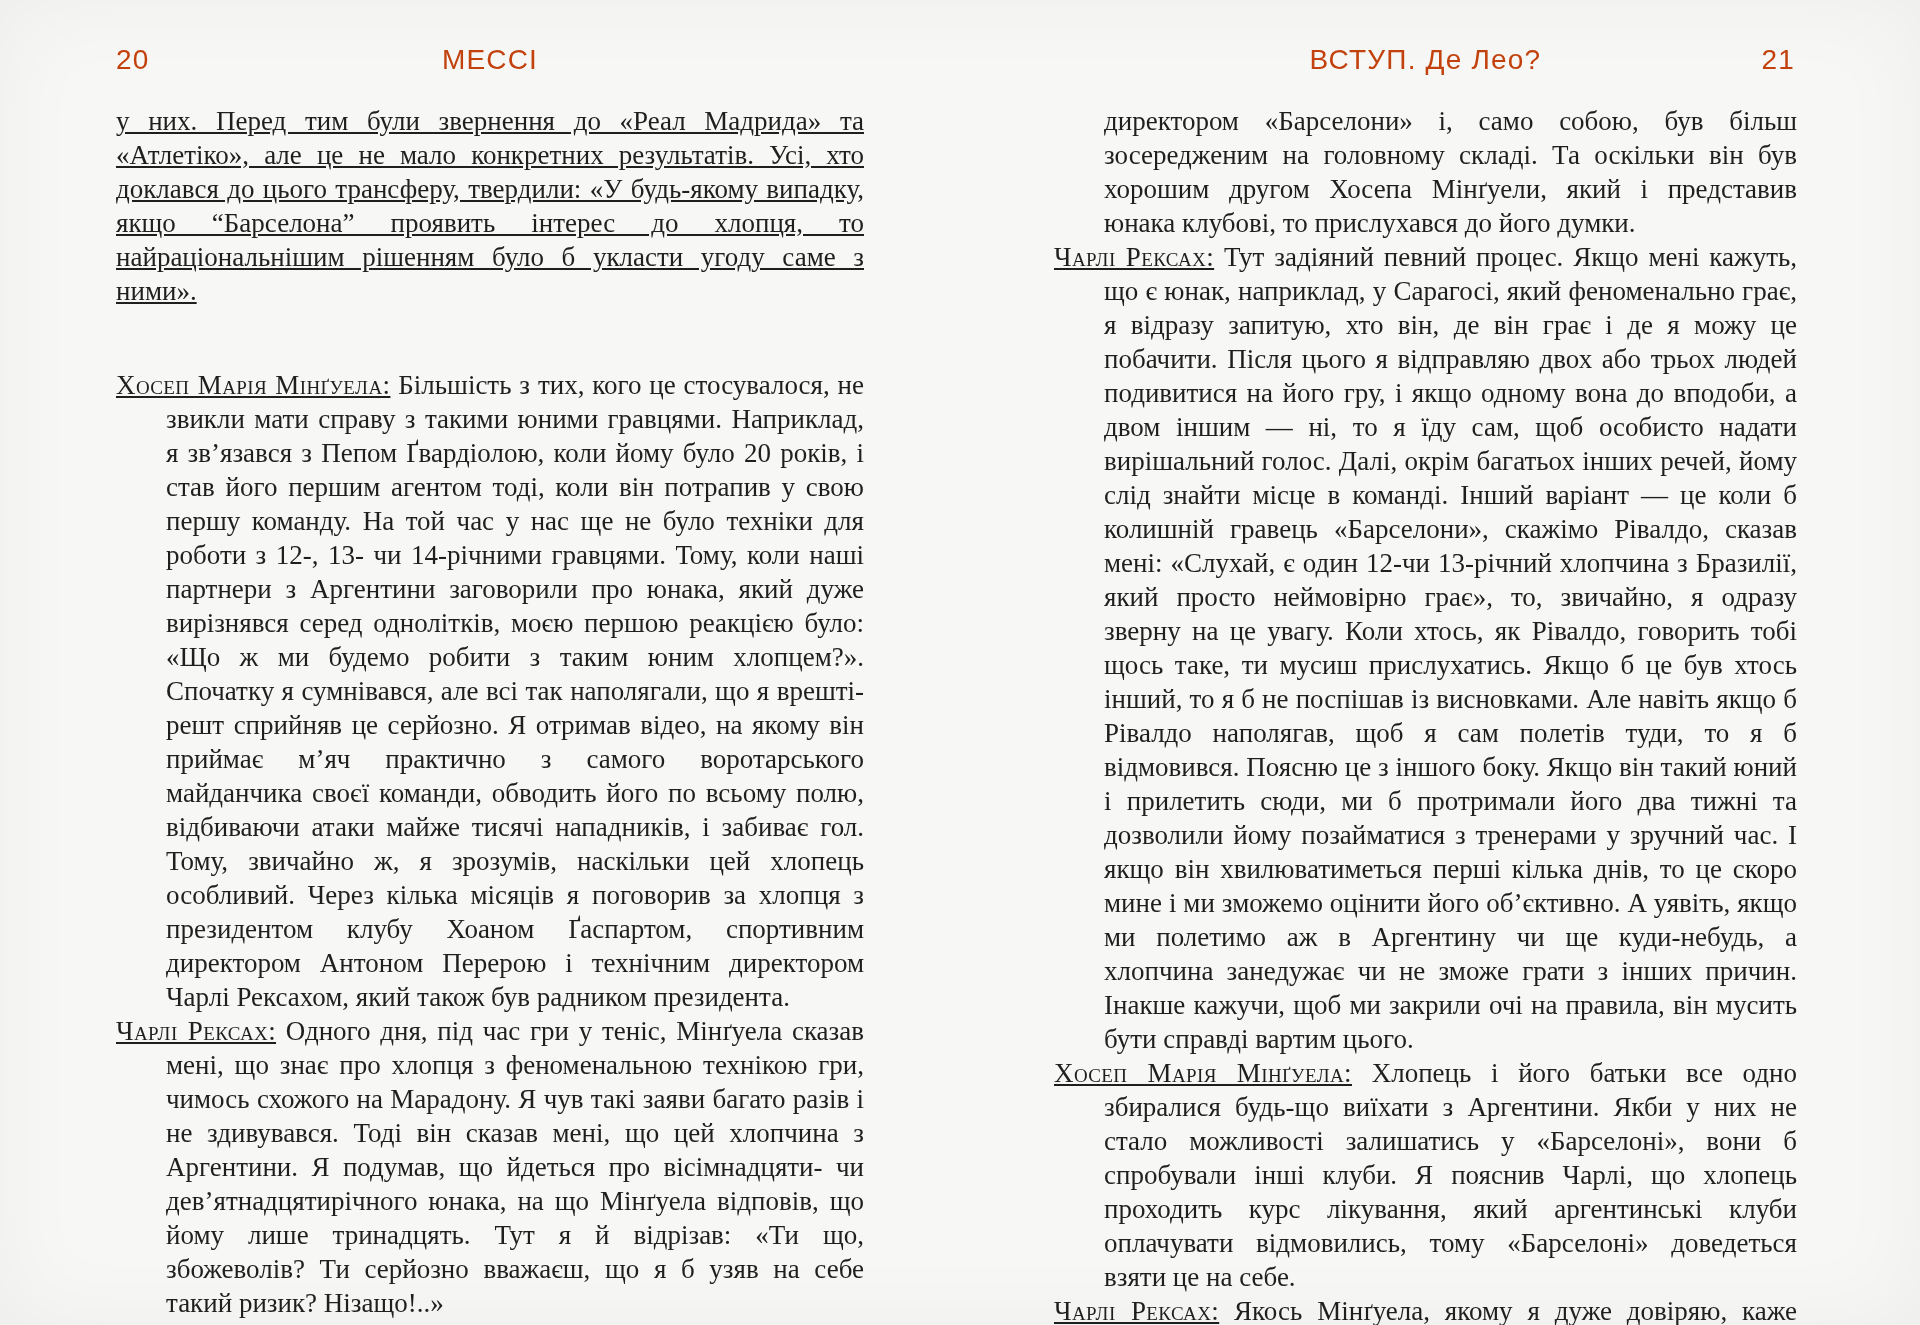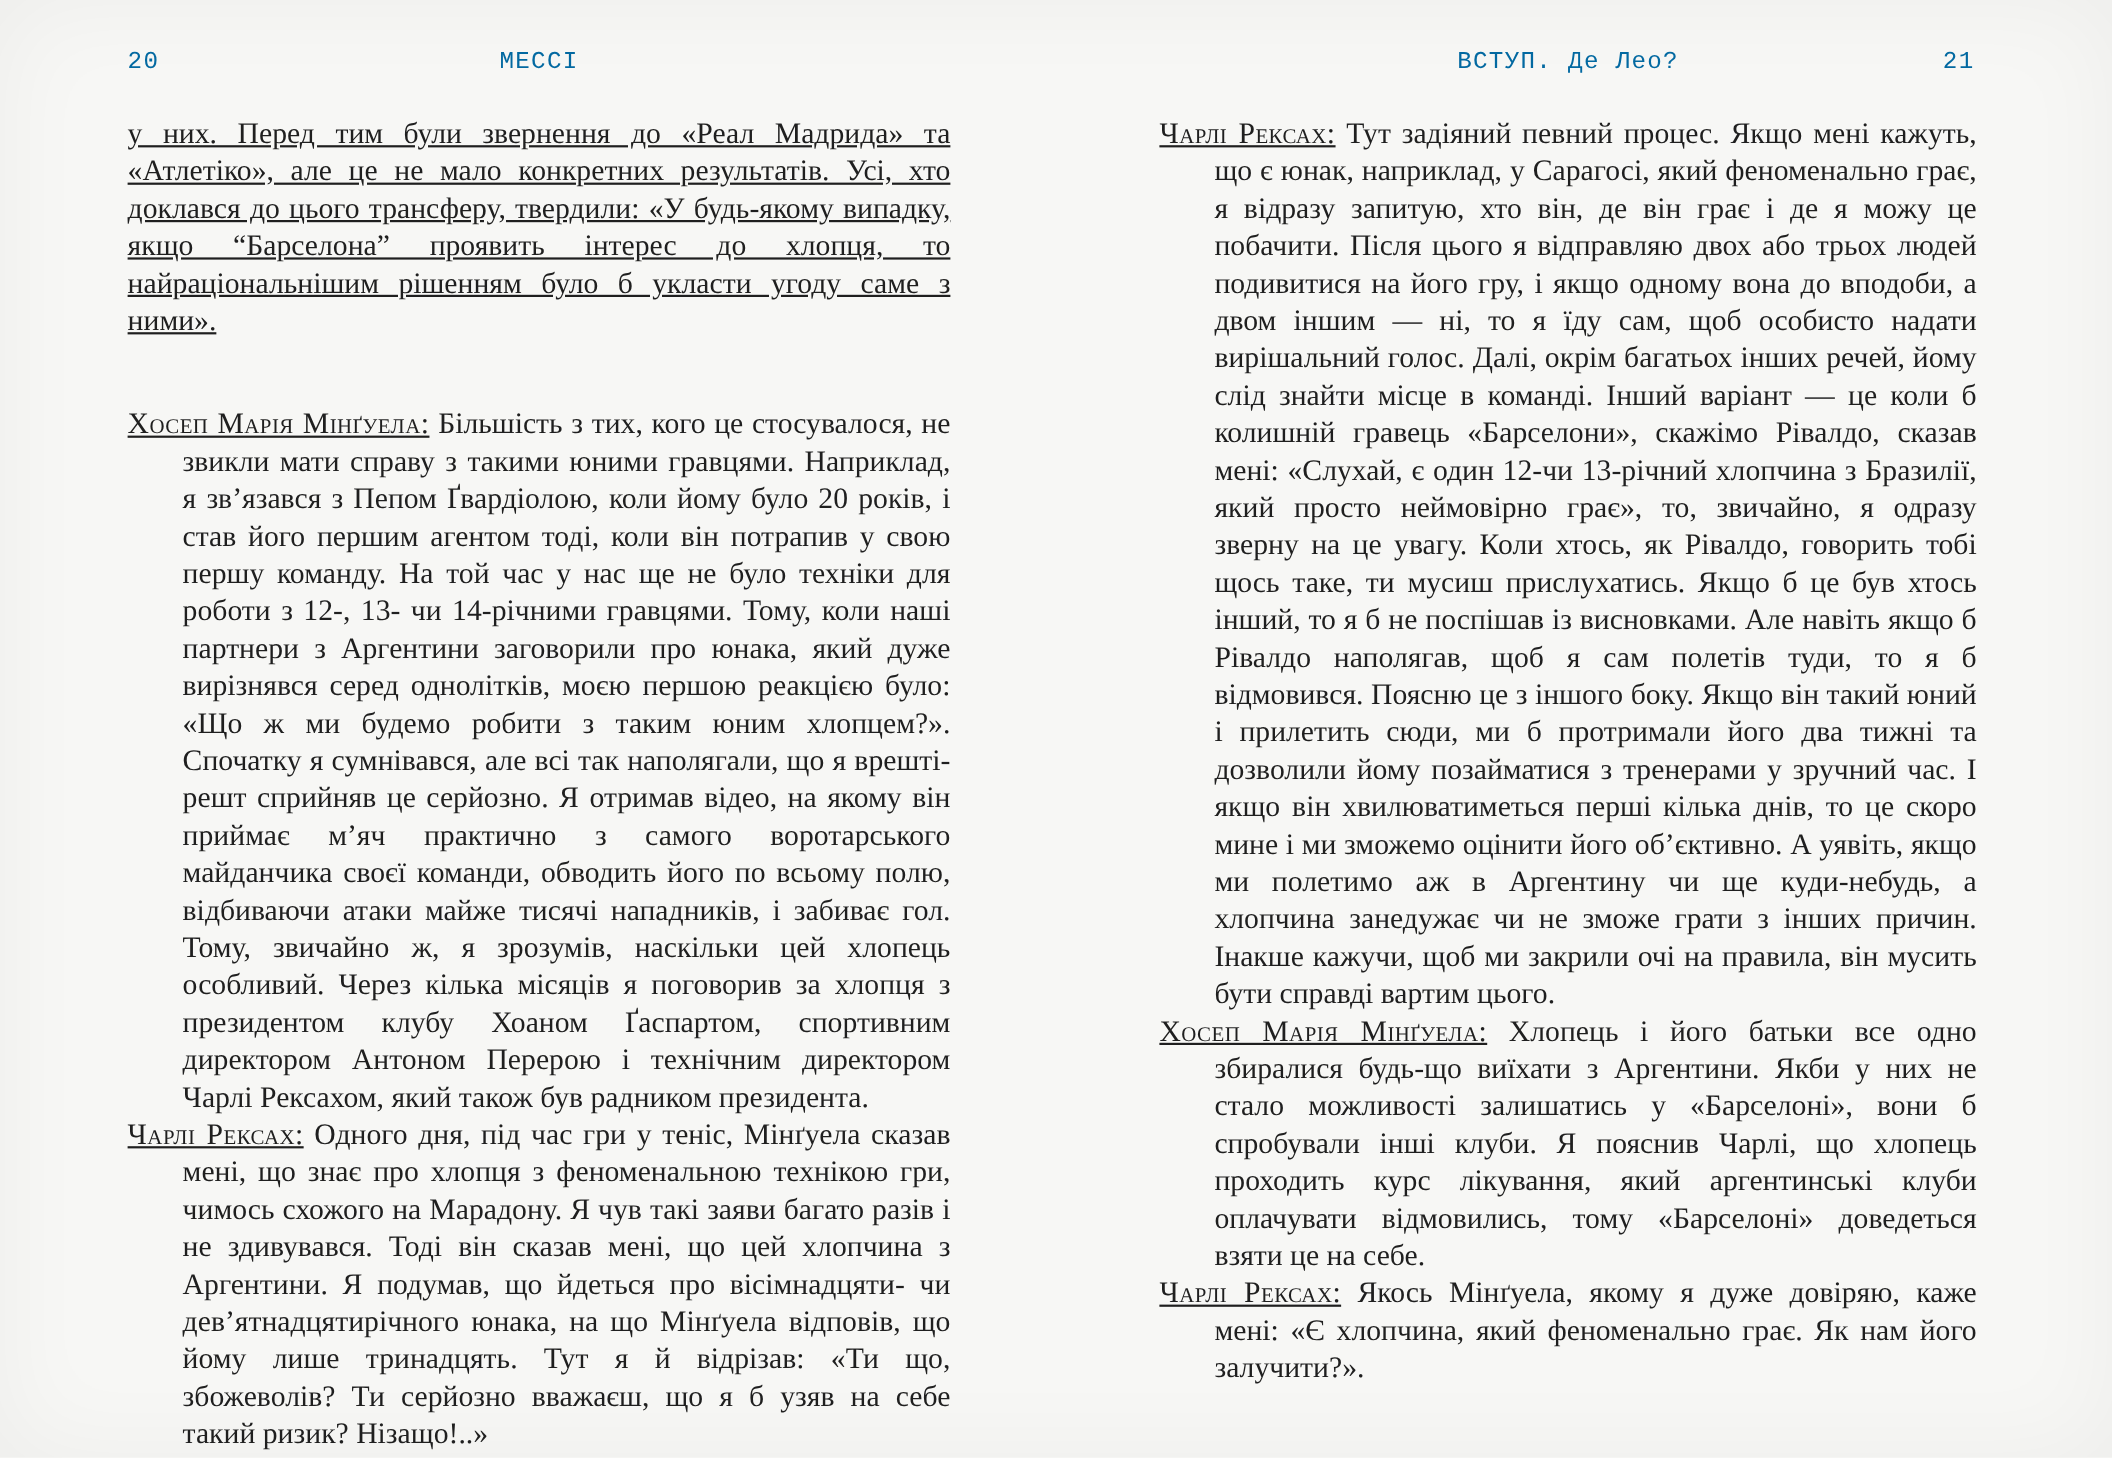--- a/index.html
+++ b/index.html
@@ -18,23 +18,23 @@
   .vignette {
     position: absolute;
     inset: 0;
     box-shadow: inset 0 0 90px rgba(0,0,0,0.045);
     pointer-events: none;
   }
   
   .head {
     position: absolute;
     top: 44px;
-    font-family: Liberation Mono, monospace;
-    font-size: 22px;
-    color: #0369a1;
+    font-family: Liberation Sans, sans-serif;
+    font-size: 28px;
+    color: #c2410c;
     letter-spacing: 1.2px;
     white-space: nowrap;
   }
   .folio-left  { left: 116px; }
   .head-left   { left: 116px; width: 748px; text-align: center; }
   .head-right  { left: 1054px; width: 743px; text-align: center; }
   .folio-right { left: 1052px; width: 743px; text-align: right; }
 
   
   .text-col {
@@ -78,19 +78,20 @@
   <p class="para gap-after"><span>у них. Перед тим були звернення до «Реал Мадрида» та «Атлетіко», але це не мало конкретних результатів. Усі, хто доклався до цього трансферу, твердили: «У будь-якому випадку, якщо “Барселона” проявить інтерес до хлопця, то найраціональнішим рішенням було б укласти угоду саме з ними».</span></p>
 
   <p class="para hang"><span class="speaker">Хосеп Марія Мінґуела:</span> <span>Більшість з тих, кого це стосувалося, не звикли мати справу з такими юними гравцями. Наприклад, я зв’язався з Пепом Ґвардіолою, коли йому було 20 років, і став його першим агентом тоді, коли він потрапив у свою першу команду. На той час у нас ще не було техніки для роботи з 12-, 13- чи 14-річними гравцями. Тому, коли наші партнери з Аргентини заговорили про юнака, який дуже вирізнявся серед однолітків, моєю першою реакцією було: «Що ж ми будемо робити з таким юним хлопцем?». Спочатку я сумнівався, але всі так наполягали, що я врешті-решт сприйняв це серйозно. Я отримав відео, на якому він приймає м’яч практично з самого воротарського майданчика своєї команди, обводить його по всьому полю, відбиваючи атаки майже тисячі нападників, і забиває гол. Тому, звичайно ж, я зрозумів, наскільки цей хлопець особливий. Через кілька місяців я поговорив за хлопця з президентом клубу Хоаном Ґаспартом, спортивним директором Антоном Перерою і технічним директором Чарлі Рексахом, який також був радником президента.</span></p>
 
   <p class="para hang"><span class="speaker">Чарлі Рексах:</span> <span>Одного дня, під час гри у теніс, Мінґуела сказав мені, що знає про хлопця з феноменальною технікою гри, чимось схожого на Марадону. Я чув такі заяви багато разів і не здивувався. Тоді він сказав мені, що цей хлопчина з Аргентини. Я подумав, що йдеться про вісімнадцяти- чи дев’ятнадцятирічного юнака, на що Мінґуела відповів, що йому лише тринадцять. Тут я й відрізав: «Ти що, збожеволів? Ти серйозно вважаєш, що я б узяв на себе такий ризик? Нізащо!..»</span></p>
 
   <p class="para hang"><span class="speaker">Хоакім Ріфе:</span> <span>На той час я був директором академії в Барселоні, тому, врешті-решт хлопця привели до мене. Чарлі Рексах був технічним</span></p>
 </div>
 
 <div class="text-col col-right">
+  <p class="para indent-all"><span>директором «Барселони» і, само собою, був більш зосередженим на головному складі. Та оскільки він був хорошим другом Хосепа Мінґуели, який і представив юнака клубові, то прислухався до його думки.</span></p>
 
   <p class="para hang"><span class="speaker">Чарлі Рексах:</span> <span>Тут задіяний певний процес. Якщо мені кажуть, що є юнак, наприклад, у Сарагосі, який феноменально грає, я відразу запитую, хто він, де він грає і де я можу це побачити. Після цього я відправляю двох або трьох людей подивитися на його гру, і якщо одному вона до вподоби, а двом іншим — ні, то я їду сам, щоб особисто надати вирішальний голос. Далі, окрім багатьох інших речей, йому слід знайти місце в команді. Інший варіант — це коли б колишній гравець «Барселони», скажімо Рівалдо, сказав мені: «Слухай, є один 12-чи 13-річний хлопчина з Бразилії, який просто неймовірно грає», то, звичайно, я одразу зверну на це увагу. Коли хтось, як Рівалдо, говорить тобі щось таке, ти мусиш прислухатись. Якщо б це був хтось інший, то я б не поспішав із висновками. Але навіть якщо б Рівалдо наполягав, щоб я сам полетів туди, то я б відмовився. Поясню це з іншого боку. Якщо він такий юний і прилетить сюди, ми б протримали його два тижні та дозволили йому позайматися з тренерами у зручний час. І якщо він хвилюватиметься перші кілька днів, то це скоро мине і ми зможемо оцінити його об’єктивно. А уявіть, якщо ми полетимо аж в Аргентину чи ще куди-небудь, а хлопчина занедужає чи не зможе грати з інших причин. Інакше кажучи, щоб ми закрили очі на правила, він мусить бути справді вартим цього.</span></p>
 
   <p class="para hang"><span class="speaker">Хосеп Марія Мінґуела:</span> <span>Хлопець і його батьки все одно збиралися будь-що виїхати з Аргентини. Якби у них не стало можливості залишатись у «Барселоні», вони б спробували інші клуби. Я пояснив Чарлі, що хлопець проходить курс лікування, який аргентинські клуби оплачувати відмовились, тому «Барселоні» доведеться взяти це на себе.</span></p>
 
   <p class="para hang"><span class="speaker">Чарлі Рексах:</span> <span>Якось Мінґуела, якому я дуже довіряю, каже мені: «Є хлопчина, який феноменально грає. Як нам його залучити?».</span></p>
 </div>
 
 </body></html>

